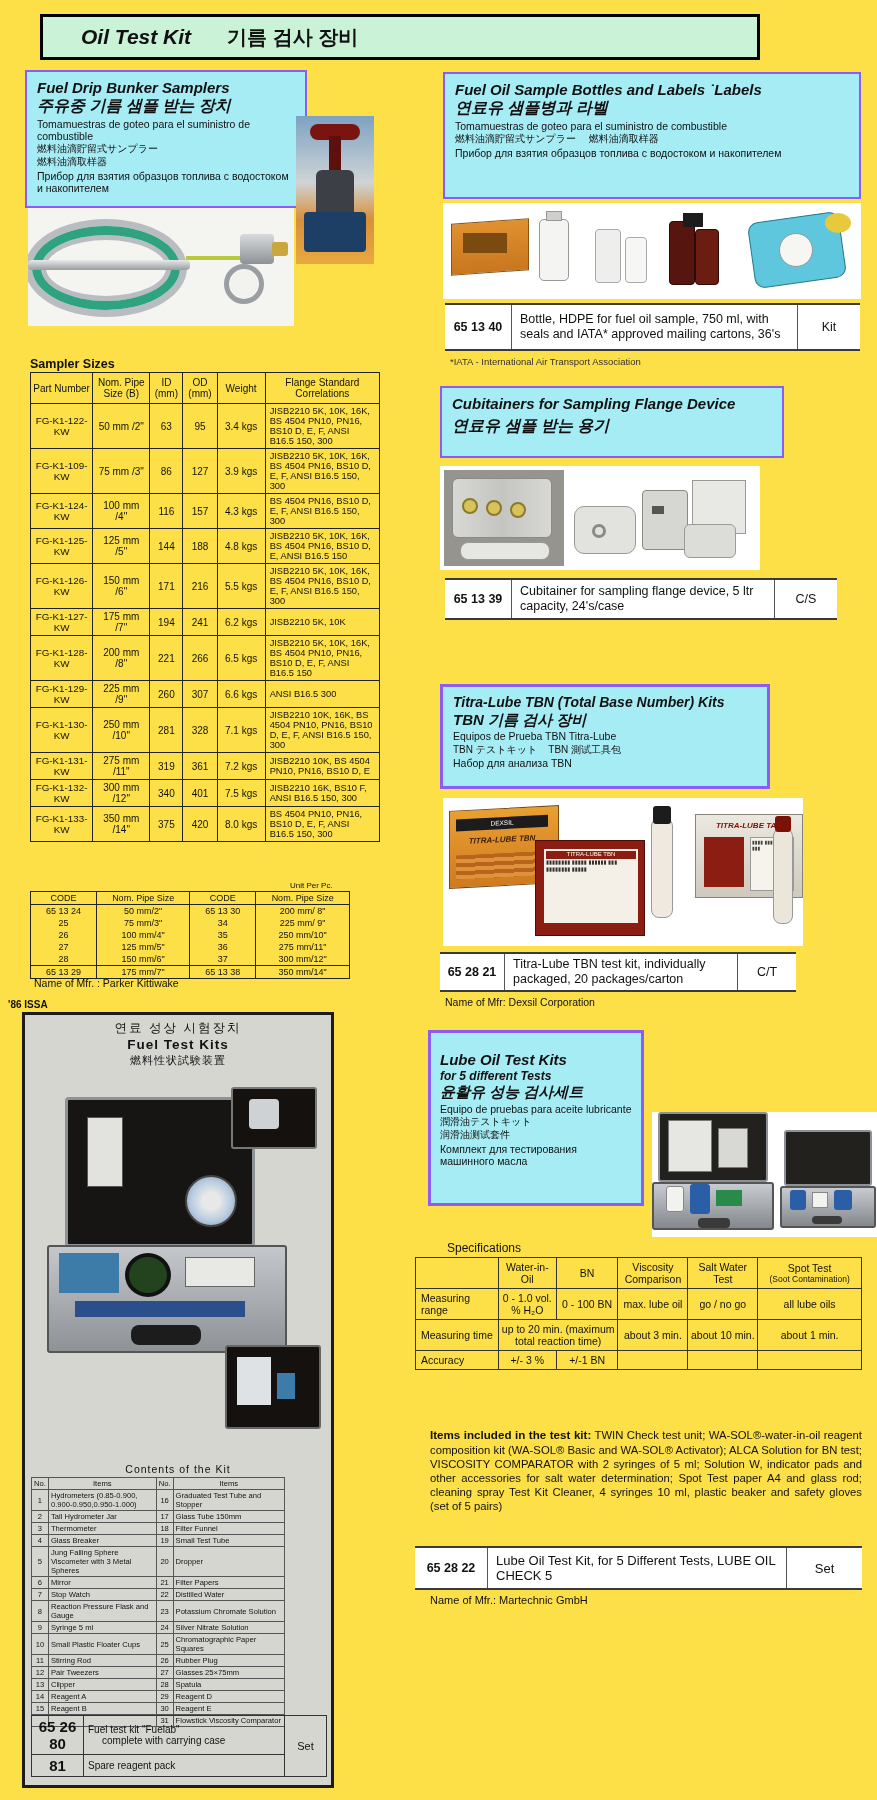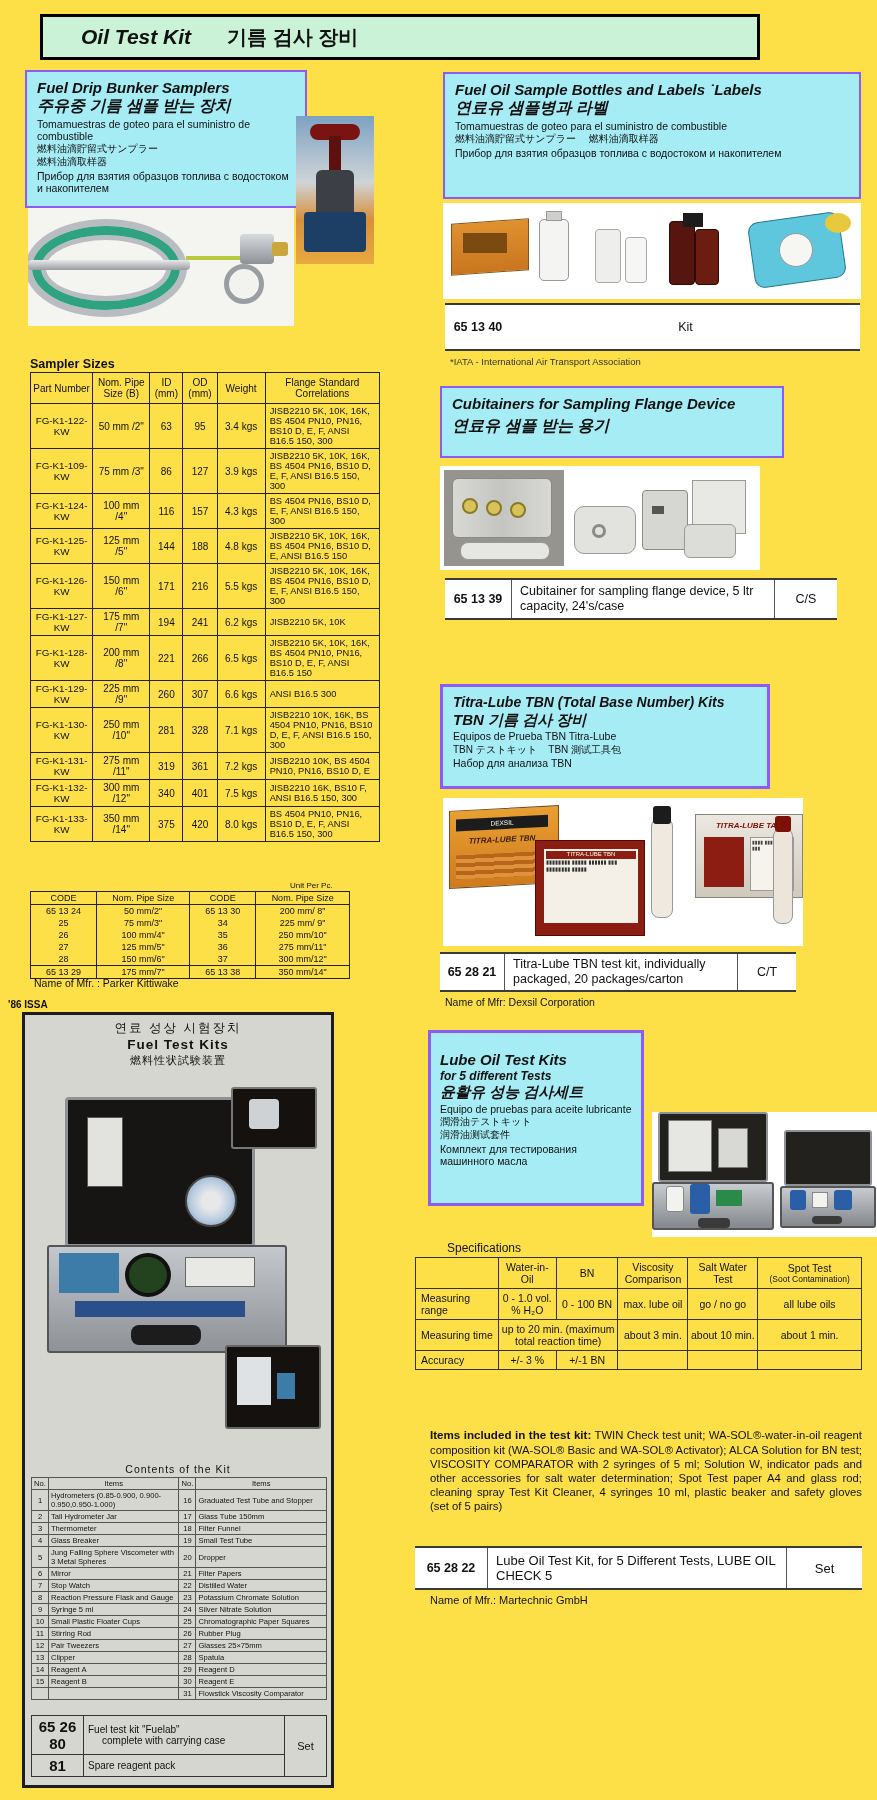--- a/index.html
+++ b/index.html
@@ -60,21 +60,21 @@
   .items-par { font-size:11.3px; line-height:1.26; text-align:justify; }
   .items-par b { font-size:11.6px; }
 
   
   .kit-box { background:#d6d6d1; border:3px solid #1c1c1c; }
   .kit-head { text-align:center; padding-top:6px; line-height:1.25; }
   .kit-head .kh-ko { font-size:12.5px; letter-spacing:2px; }
   .kit-head .kh-en { font-size:13.5px; font-weight:bold; letter-spacing:1px; }
   .kit-head .kh-ja { font-size:11px; letter-spacing:1px; }
   .contents-title { text-align:center; font-size:10.5px; letter-spacing:1px; }
-  .contents-table { width:296px; font-size:7.6px; background:#d6d6d1; }
+  .contents-table { width:254px; font-size:7.6px; background:#d6d6d1; }
   .contents-table th, .contents-table td { border:1px solid #555; padding:1px 2px; font-weight:normal; }
   .contents-table th { text-align:center; }
   .contents-table td:nth-child(1), .contents-table td:nth-child(3) { width:17px; text-align:center; }
   .contents-table td:nth-child(2) { width:131px; }
   .kit-order { width:296px; font-size:10px; }
   .kit-order td { border:1.5px solid #333; padding:2px 4px; }
   .kit-order .ko-code { font-weight:bold; text-align:center; width:52px; font-size:15px; }
   .kit-order .ko-unit { text-align:center; width:42px; font-size:11px; }
 
   
@@ -474,20 +474,21 @@
     <div class="ph" style="left:226px; top:18px; width:26px; height:64px; background:#57150f; border:1px solid #2c0a06; border-radius:4px;"></div>
     <div class="ph" style="left:252px; top:26px; width:24px; height:56px; background:#6b1d12; border:1px solid #2c0a06; border-radius:4px;"></div>
     <div class="ph" style="left:240px; top:10px; width:20px; height:14px; background:#1c1c1c;"></div>
     <div class="ph" style="left:308px; top:14px; width:92px; height:66px; background:#5ec7de; border:1px solid #23788c; border-radius:10px; transform:rotate(-8deg);"></div>
     <div class="ph" style="left:336px; top:30px; width:34px; height:34px; background:#f6f6f2; border-radius:50%; border:1px solid #999;"></div>
     <div class="ph" style="left:382px; top:10px; width:26px; height:20px; background:#e8c83c; border-radius:50%;"></div>
   </div>
 
   <div class="abs code-row" style="left:445px; top:303px; width:415px; height:48px;">
     <div class="cr-code" style="width:66px;">65 13 40</div>
+    <div class="cr-desc" style="width:287px;">Bottle, HDPE for fuel oil sample, 750 ml, with seals and IATA* approved mailing cartons, 36's</div>
     <div class="cr-unit" style="flex:1;">Kit</div>
   </div>
   <div class="abs note" style="left:450px; top:356px;">*IATA - International Air Transport Association</div>
 
   <div class="abs cyan-box" style="left:440px; top:386px; width:344px; height:72px;">
     <div class="cb-en">Cubitainers for Sampling Flange Device</div>
     <div class="cb-ko" style="margin-top:4px;">연료유 샘플 받는 용기</div>
   </div>
 
   <div class="photo" style="left:440px; top:466px; width:320px; height:104px; background:#fff;">

